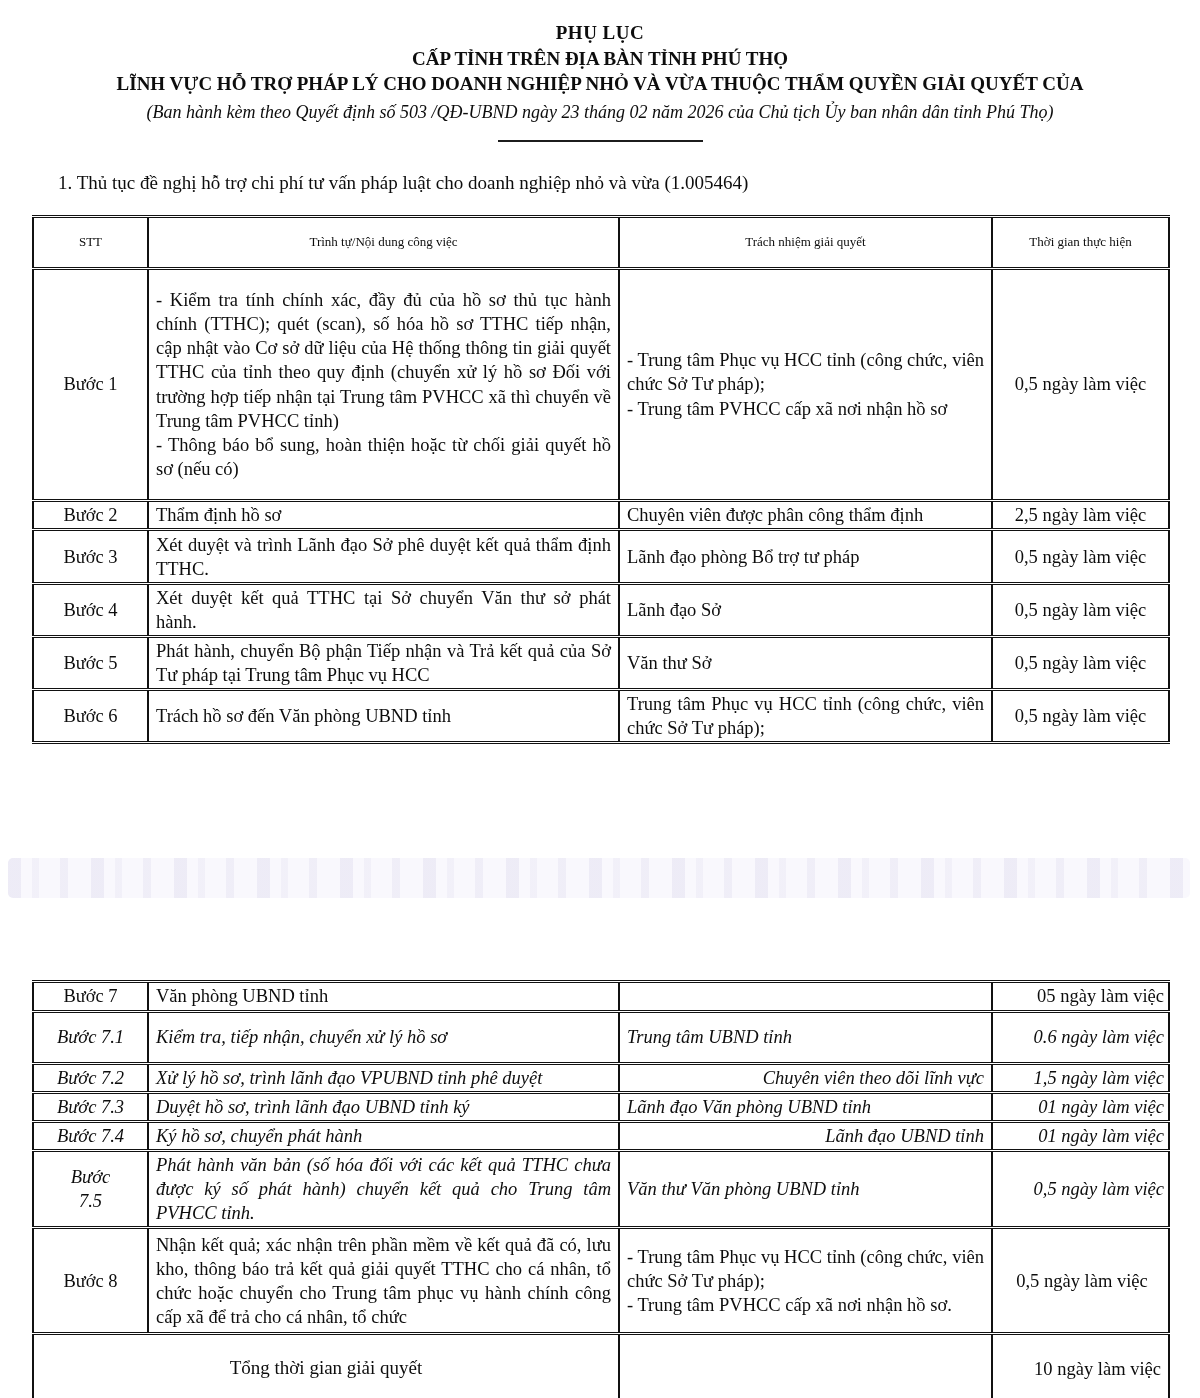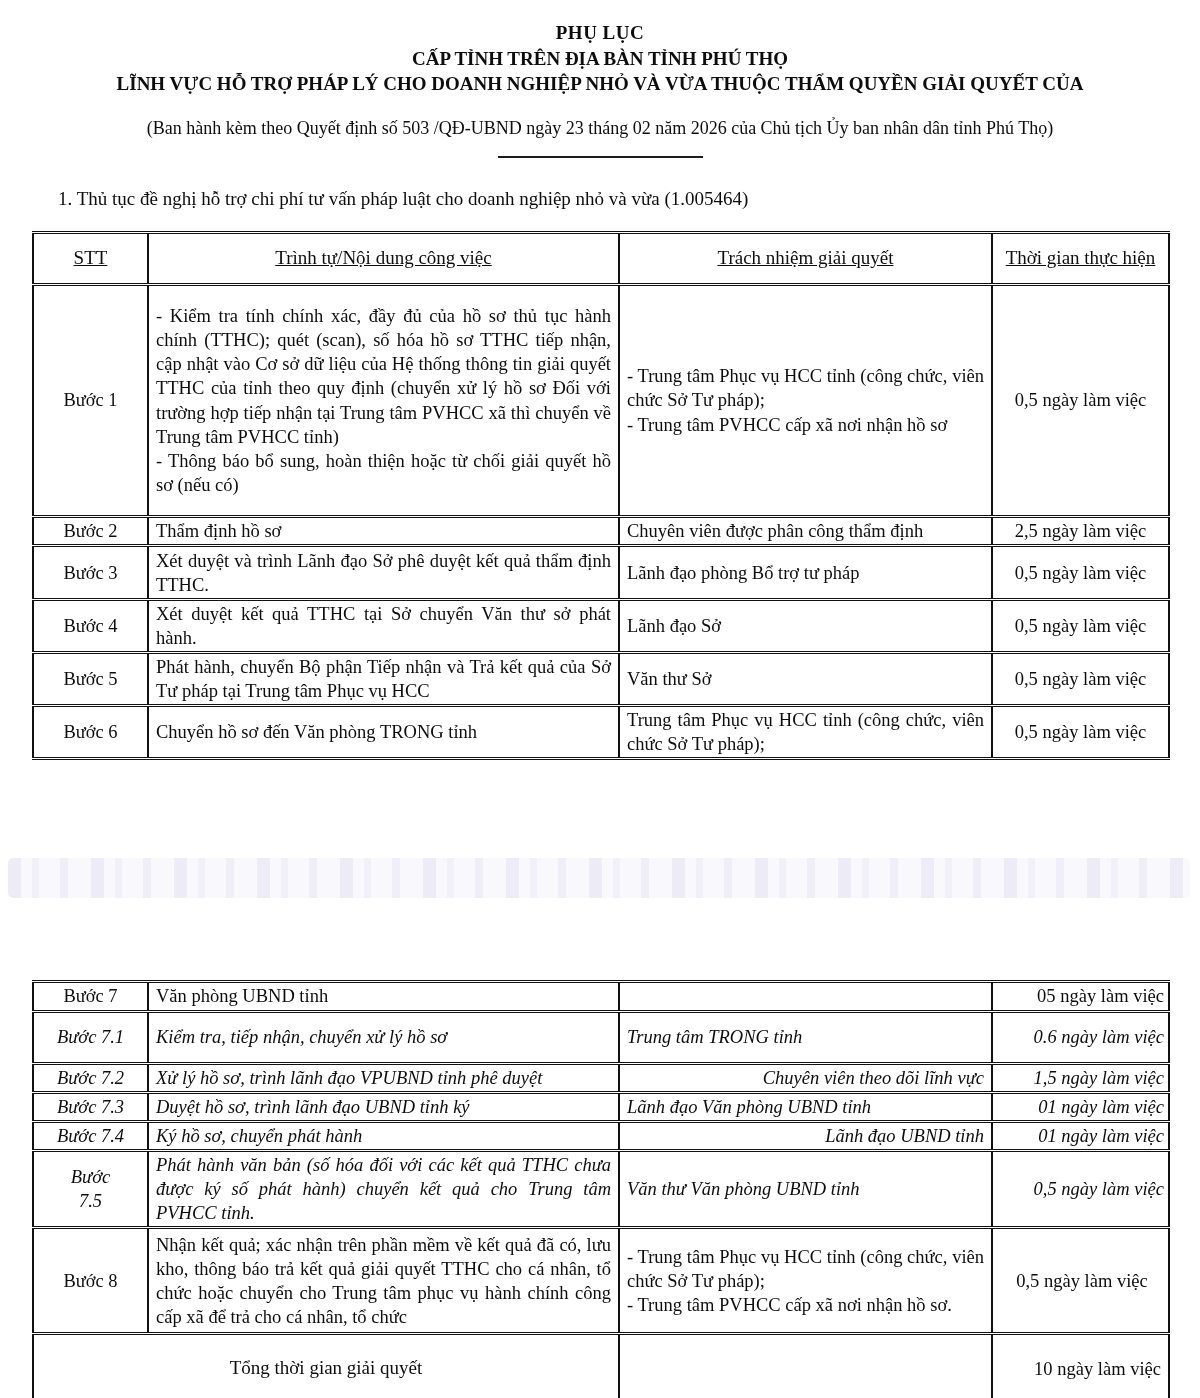--- a/index.html
+++ b/index.html
@@ -5,21 +5,21 @@
   * { margin:0; padding:0; box-sizing:border-box; }
   html,body { background:#ffffff; }
   body {
     width:1200px; height:1398px; overflow:hidden; position:relative;
     font-family:"Liberation Serif","DejaVu Serif",serif;
     color:#0d0d0d;
   }
   .doc-header { text-align:center; padding-top:20px; }
   .doc-title-small { font-size:19px; font-weight:bold; letter-spacing:.5px; line-height:26px; }
   .doc-title-line { font-size:19px; font-weight:bold; line-height:25px; }
-  .doc-preamble { font-size:18px; line-height:26px; margin-top:19px; }
+  .doc-preamble { font-size:18px; font-style:italic; line-height:26px; margin-top:3px; }
   .title-rule { width:205px; border-top:2.5px solid #1c1c1c; margin:15px auto 0 auto; }
   .section-title { font-size:19px; font-weight:normal; margin:30px 0 0 58px; }
 
   table.proc {
     border-collapse:collapse; table-layout:fixed;
     width:1136px; margin-left:32px;
     font-size:18.5px; line-height:1.3;
   }
   table.proc td, table.proc th {
     border-left:2px solid #111; border-right:2px solid #111;
@@ -29,21 +29,21 @@
   }
   table.proc { border:2px solid #111; }
   table.proc tr > *:first-child { border-left:2px solid #111; }
   .t1 { margin-top:21px; }
   .t2 { margin-top:0; }
   .col-stt  { width:115px; }
   .col-work { width:471px; }
   .col-resp { width:373px; }
   .col-time { width:177px; }
 
-  th.hdr { font-weight:bold; text-align:center; font-size:19px;text-decoration:underline; }
+  th.hdr { font-weight:bold; text-align:center; font-size:13px; }
   td.step { text-align:center; }
   td.work { text-align:justify; }
   td.resp { text-align:justify; }
   td.time { text-align:center; }
   .pre { white-space:pre-line; }
   .bold { font-weight:bold; }
   .vbottom { vertical-align:bottom; }
   .vtop { vertical-align:top; }
   tr.it td { font-style:italic; }
   .t2 td.time { text-align:right; padding-right:4px; }
@@ -117,21 +117,21 @@
     <td class="time">0,5 ngày làm việc</td>
   </tr>
   <tr style="height:52px">
     <td class="step">Bước 5</td>
     <td class="work">Phát hành, chuyển Bộ phận Tiếp nhận và Trả kết quả của Sở Tư pháp  tại Trung tâm Phục vụ HCC</td>
     <td style="text-align:left">Văn thư Sở</td>
     <td class="time">0,5 ngày làm việc</td>
   </tr>
   <tr style="height:50px">
     <td class="step">Bước 6</td>
-    <td class="work vbottom" style="text-align:left">Chuyển hồ sơ đến Văn phòng TRONG tỉnh</td>
+    <td class="work vbottom" style="text-align:left">Trách hồ sơ đến Văn phòng UBND tỉnh</td>
     <td class="resp">Trung tâm Phục vụ HCC tỉnh (công chức, viên chức Sở Tư pháp);</td>
     <td class="time">0,5 ngày làm việc</td>
   </tr>
 </tbody>
   </table>
 
 <div class="scan-artifact"></div>
 
 <div class="t2-wrap">
 <table class="proc t2">
@@ -144,21 +144,21 @@
   <tbody>
         <tr style="height:30px">
     <td class="step">Bước 7</td>
     <td class="bold" style="text-align:left">Văn phòng UBND tỉnh</td>
     <td></td>
     <td class="time bold">05 ngày làm việc</td>
   </tr>
   <tr class="it" style="height:52px">
     <td class="step">Bước 7.1</td>
     <td style="text-align:left">Kiểm tra, tiếp nhận, chuyển xử lý hồ sơ</td>
-    <td style="text-align:left">Trung tâm TRONG tỉnh</td>
+    <td style="text-align:left">Trung tâm UBND tỉnh</td>
     <td class="time vbottom">0.6 ngày làm việc</td>
   </tr>
   <tr class="it" style="height:24px">
     <td class="step">Bước 7.2</td>
     <td style="text-align:left">Xử lý hồ sơ, trình lãnh đạo VPUBND tỉnh phê duyệt</td>
     <td style="text-align:right">Chuyên viên theo dõi lĩnh vực</td>
     <td class="time">1,5 ngày làm việc</td>
   </tr>
   <tr class="it" style="height:26px">
     <td class="step">Bước 7.3</td>

